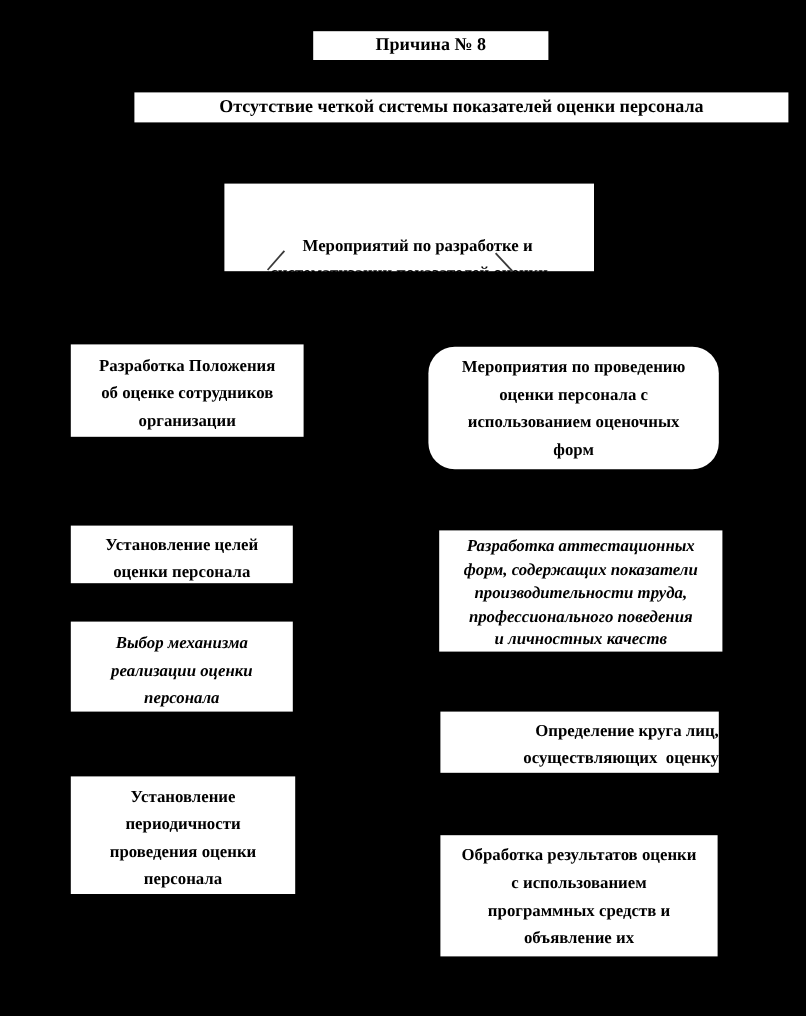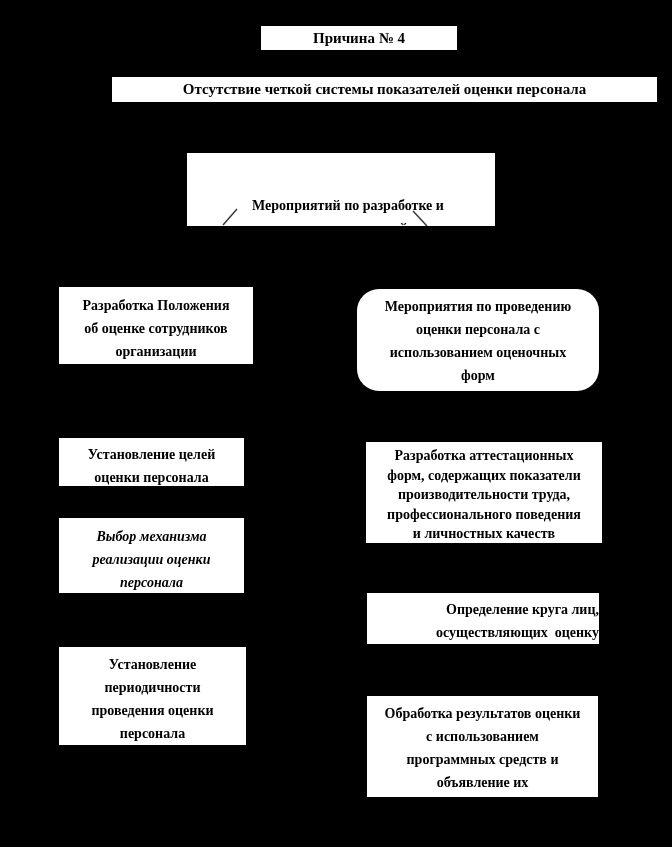--- a/index.html
+++ b/index.html
@@ -30,30 +30,30 @@
   .cause-box   { left: 112px; top: 77px;  width: 545px; height: 25px; line-height: 25px; font-size: 15px; }
   .central-box { left: 187px; top: 153px; width: 308px; height: 73px; padding-top: 18px; }
   .central-box .branches { position: absolute; left: 0; top: 0; width: 334px; height: 73px; pointer-events: none; }
 
   .box-l1 { left: 59px;  top: 287px; width: 194px; height: 77px;  padding-top: 7px; }
   .box-l2 { left: 59px;  top: 417px; width: 185px; height: 48px;  padding-top: 5px; margin-top: 21px; }
   .box-l3 { left: 59px;  top: 518px; width: 185px; height: 75px;  padding-top: 7px; font-style: italic; }
   .box-l4 { left: 59px;  top: 647px; width: 187px; height: 98px;  padding-top: 6px; }
 
   .box-r1 { left: 357px; top: 289px; width: 242px; height: 102px; padding-top: 6px; border-radius: 22px; }
-  .box-r2 { left: 366px; top: 442px; width: 236px; height: 101px; padding-top: 4px; line-height: 19.5px; }
+  .box-r2 { left: 366px; top: 442px; width: 236px; height: 101px; padding-top: 4px; line-height: 19.5px; font-style: italic; }
   .box-r3 { left: 367px; top: 593px; width: 232px; height: 51px;  padding-top: 5px; text-align: right; }
   .box-r4 { left: 367px; top: 696px; width: 231px; height: 101px; padding-top: 6px; }
 </style>
 </head>
 <body>
 
 <div class="canvas">
 
-  <div class="node title-box">Причина № 4</div>
+  <div class="node title-box">Причина № 8</div>
 
   <div class="node cause-box">Отсутствие четкой системы показателей оценки персонала</div>
 
   <div class="node central-box">
     <span>Мероприятий по разработке и
 систематизации показателей оценки
 персонала</span>
     <svg class="branches" viewBox="0 0 334 73">
       <line x1="50" y1="56" x2="36" y2="72" stroke="#3a3a3a" stroke-width="1.5"></line>
       <line x1="226" y1="58" x2="240" y2="73" stroke="#3a3a3a" stroke-width="1.5"></line>

